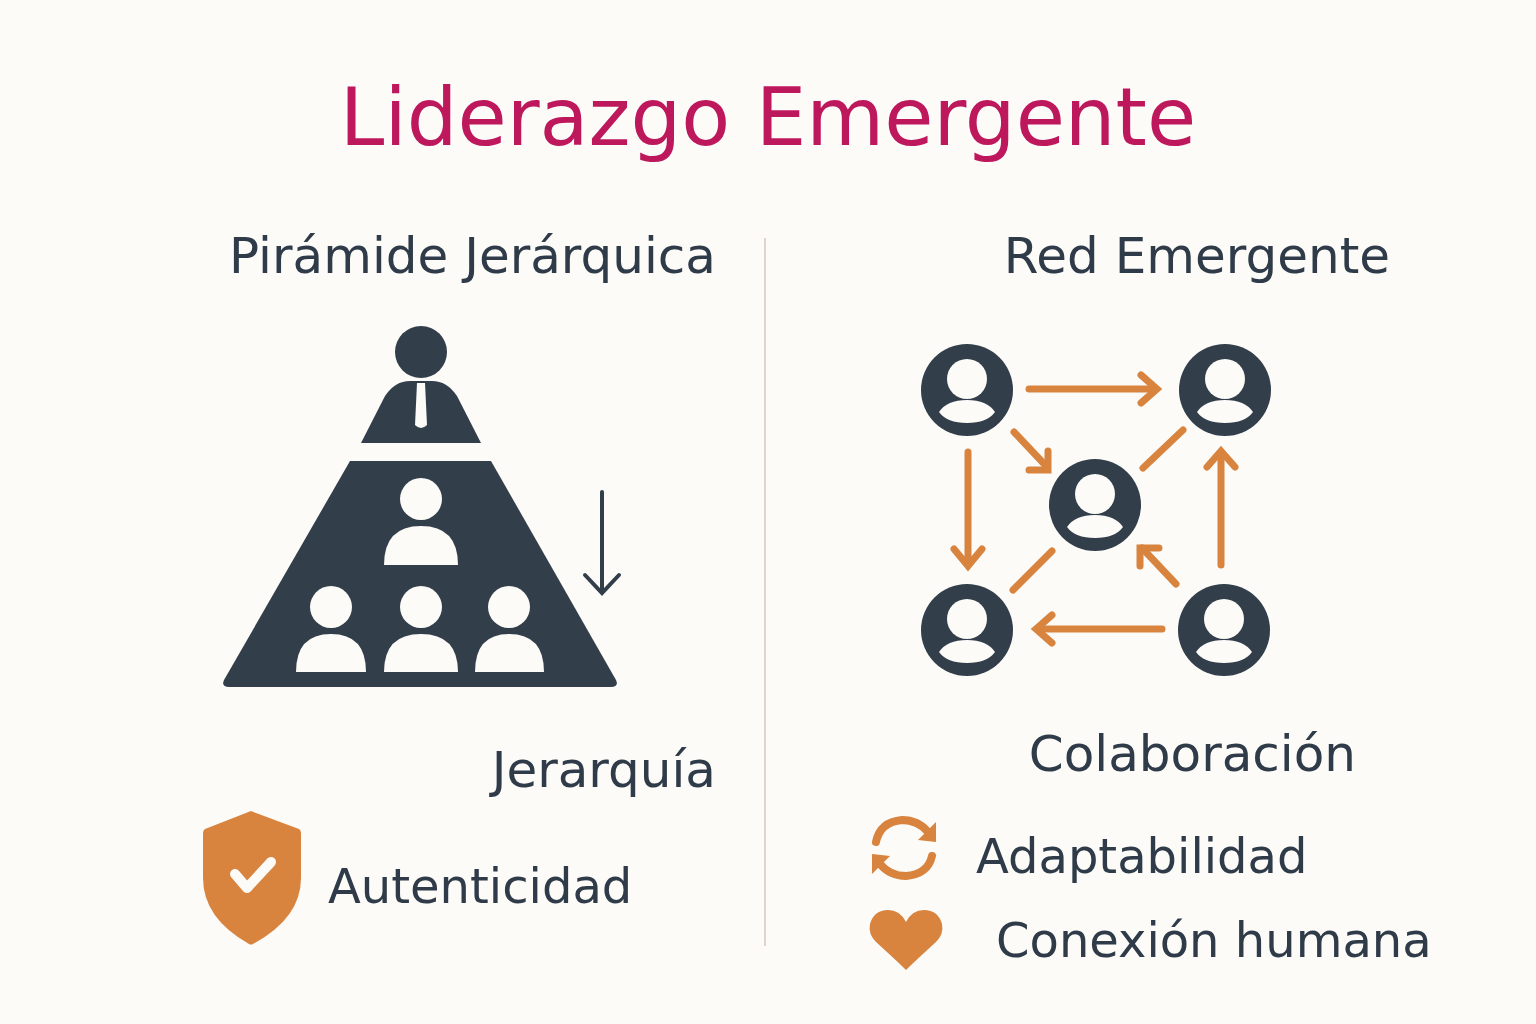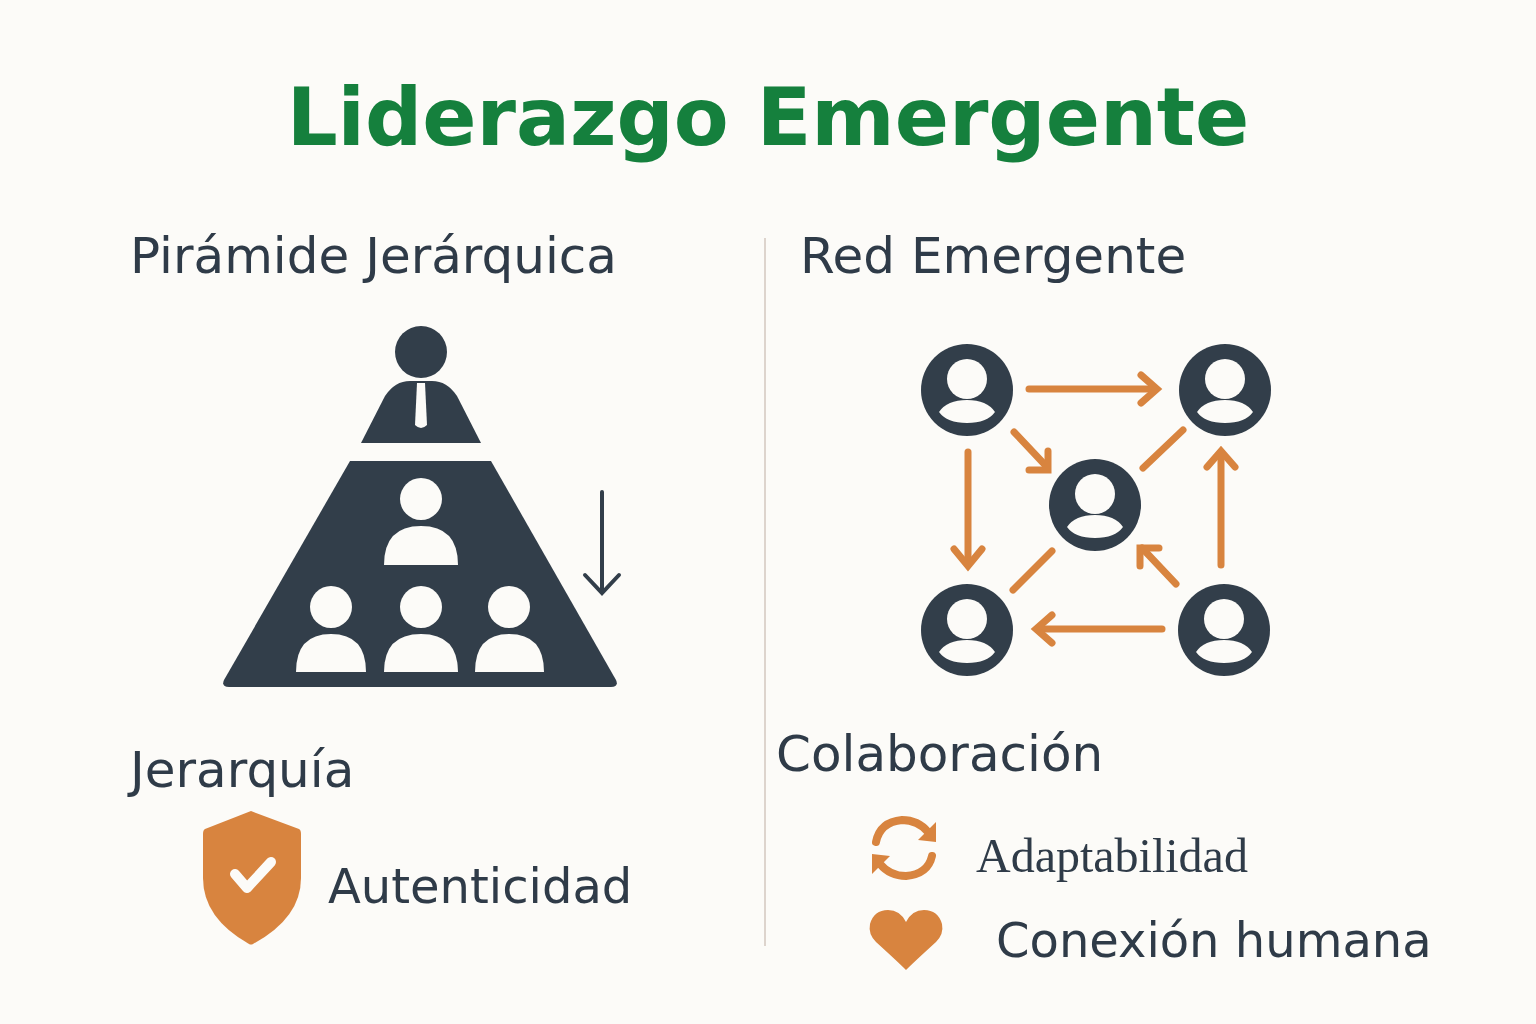--- a/index.html
+++ b/index.html
@@ -5,25 +5,25 @@
   html, body { margin: 0; padding: 0; }
   body {
     width: 1536px; height: 1024px; position: relative; overflow: hidden;
     background: #fcfbf8;
     font-family: "DejaVu Sans", "Liberation Sans", sans-serif;
     color: #2f3b48;
   }
   .abs { position: absolute; }
   .title {
     left: 0; width: 1536px; top: 68px; text-align: center;
-    font-size: 80px; font-weight: bold; letter-spacing: 0px; line-height: 100px;
-    color: #15803d;
+    font-size: 80px; font-weight: normal; letter-spacing: 0px; line-height: 100px;
+    color: #be185d;
   }
   .sub {
-    font-size: 50px; line-height: 60px; text-align: left; white-space: nowrap;
+    font-size: 50px; line-height: 60px; text-align: right; white-space: nowrap;
     color: #2f3b48;
   }
   .label {
     font-size: 48px; line-height: 60px; white-space: nowrap; color: #2f3b48;
   }
   .divider {
     left: 764px; top: 238px; width: 2px; height: 708px; background: #ddd4cd;
   }
   svg { position: absolute; overflow: visible; }
 </style>
@@ -118,18 +118,18 @@
 <div class="abs sub" style="left:776px; width:580px; top:724px;">Colaboración</div>
 
 <svg style="left:866px;top:812px;" width="76" height="72" viewBox="0 0 76 72">
   <g fill="none" stroke="#d8843f" stroke-width="8" stroke-linecap="round">
     <path d="M10,30 Q14,10 36,8 Q52,8 62,20"></path>
     <path d="M66,44 Q62,62 40,64 Q24,64 14,52"></path>
   </g>
   <path d="M70,10 L70,30 L52,28 Z" fill="#d8843f"></path>
   <path d="M6,62 L6,42 L24,44 Z" fill="#d8843f"></path>
 </svg>
-<div class="abs label" style="left:976px; top:826px;font-family:Liberation Serif, serif;">Adaptabilidad</div>
+<div class="abs label" style="left:976px; top:826px;">Adaptabilidad</div>
 
 <svg style="left:868px;top:908px;" width="76" height="64" viewBox="0 0 76 64">
   <path d="M38,62 Q30,54 8,34 Q0,26 2,16 Q6,2 20,2 Q32,2 38,14 Q44,2 56,2 Q70,2 74,16 Q76,26 68,34 Q46,54 38,62 Z" fill="#d8843f"></path>
 </svg>
 <div class="abs label" style="left:976px; top:910px;margin-left:20px;">Conexión humana</div>
 
 </body></html>

